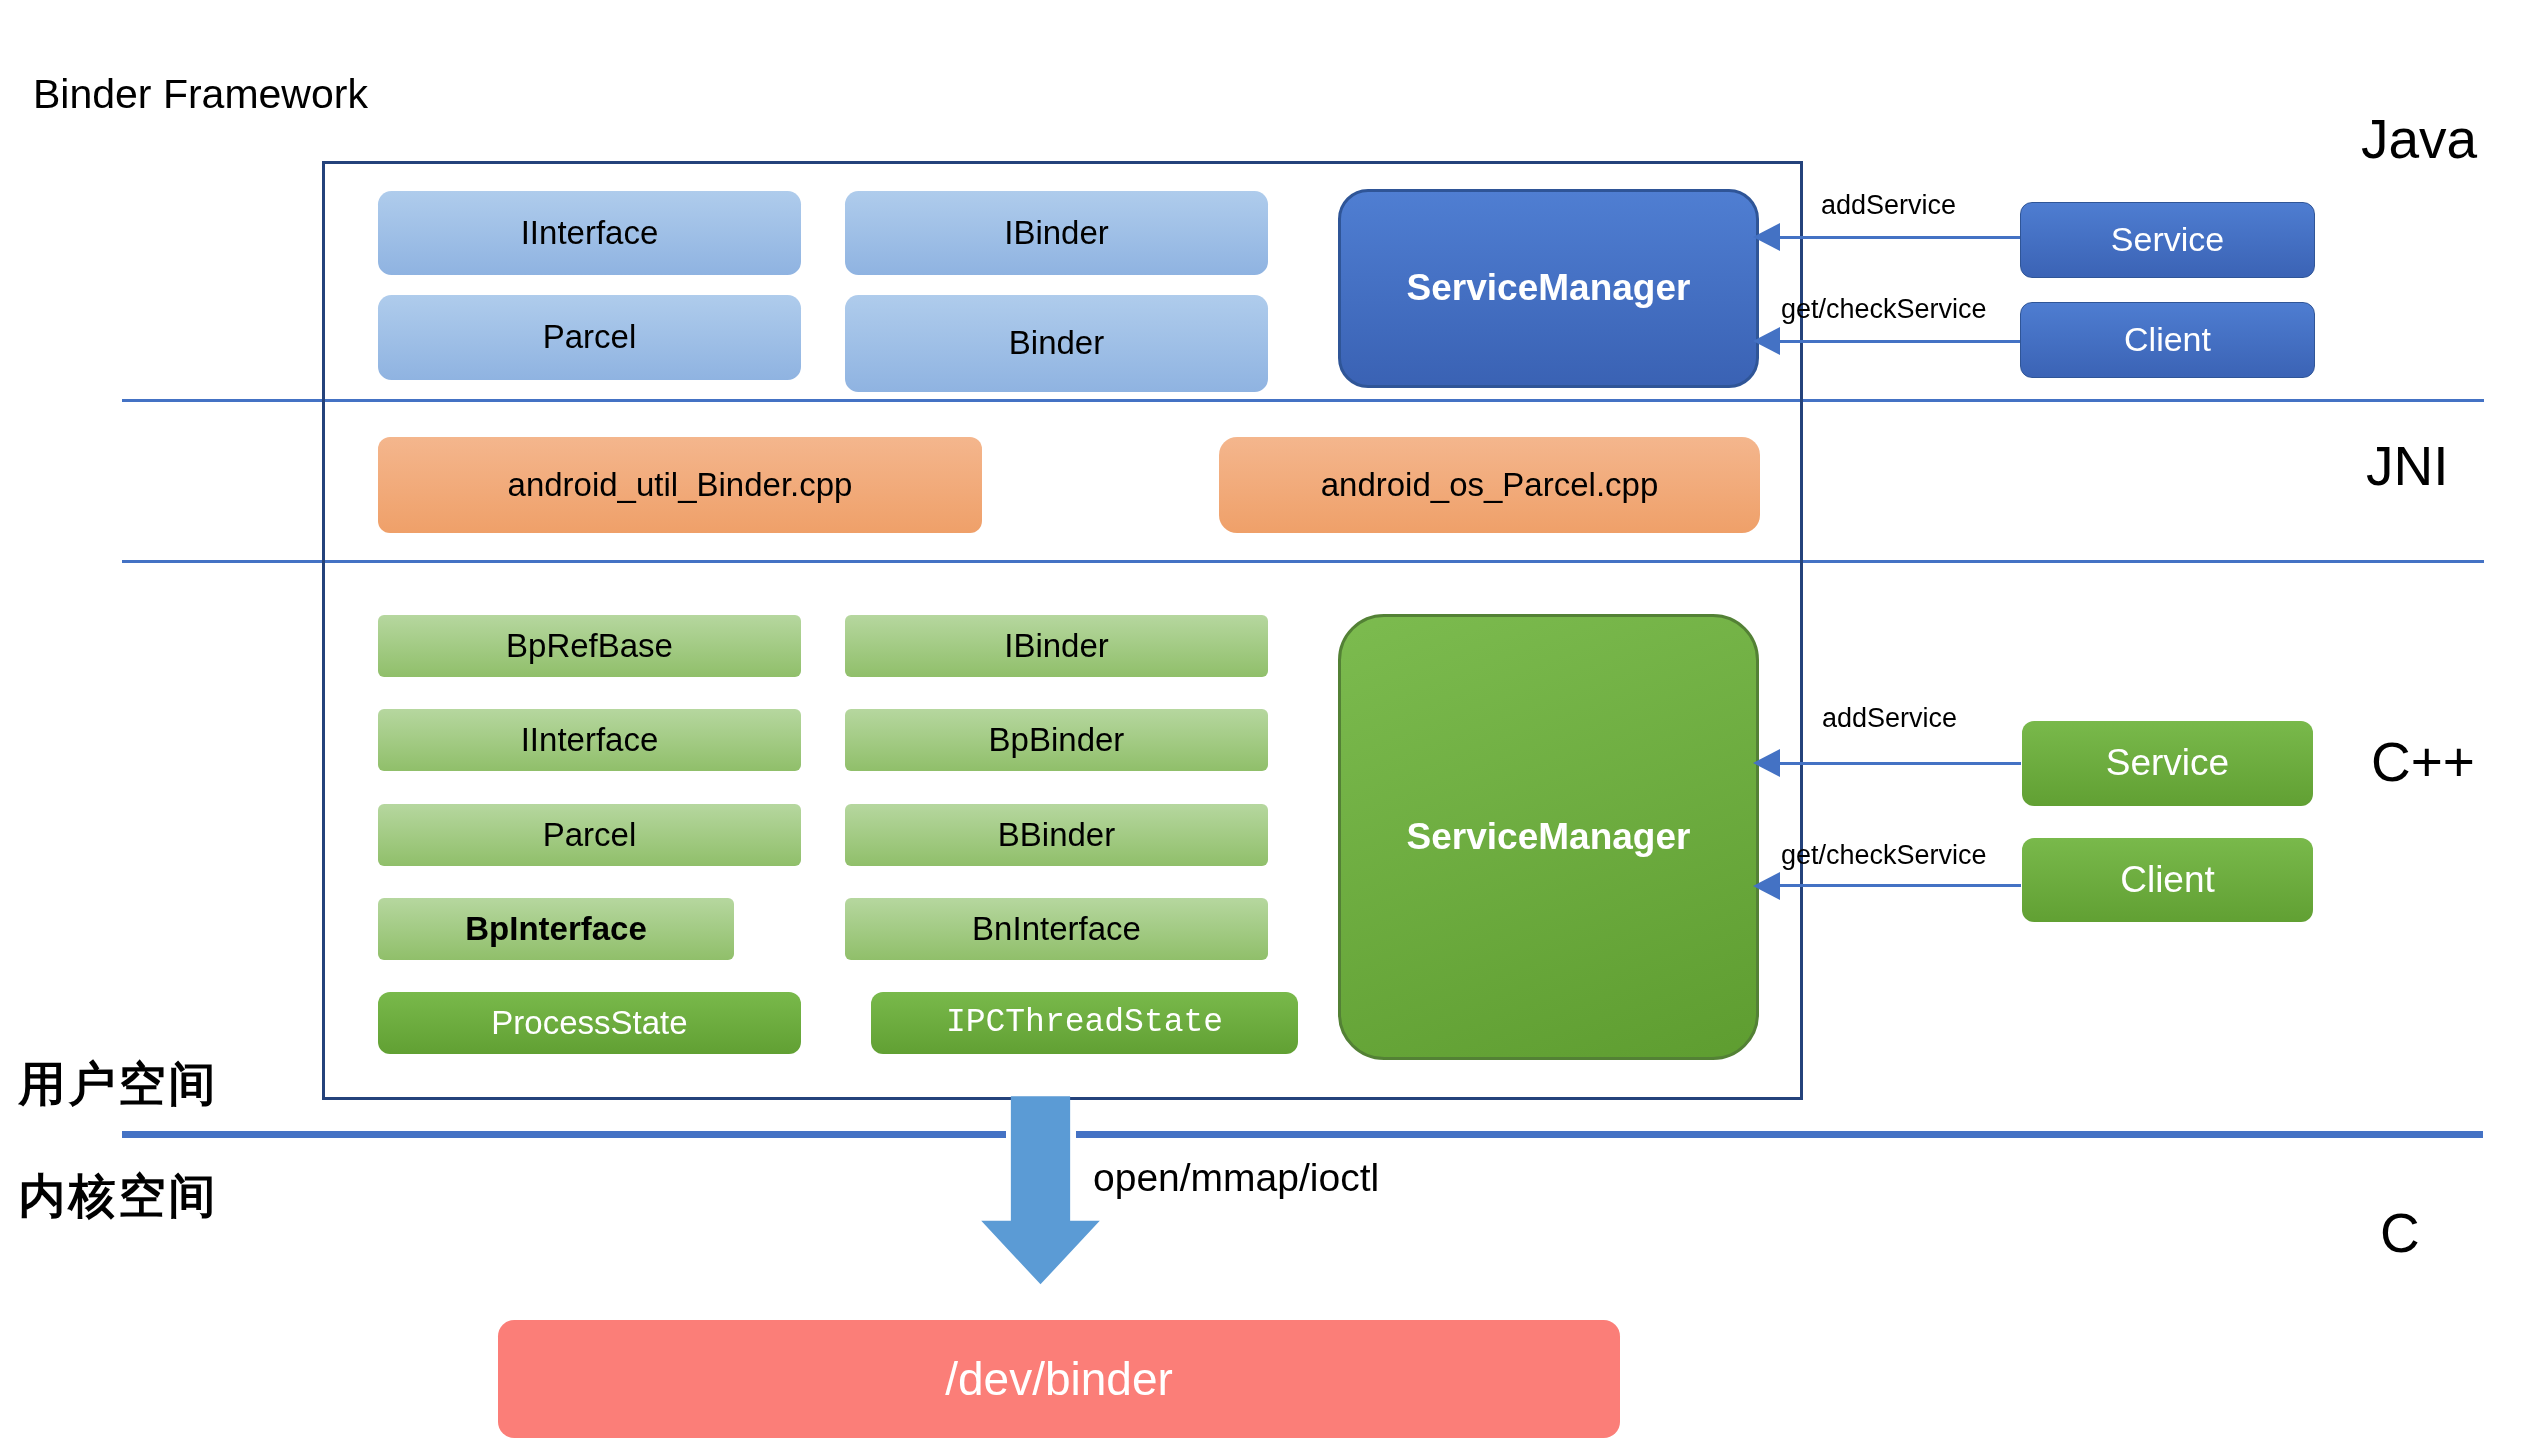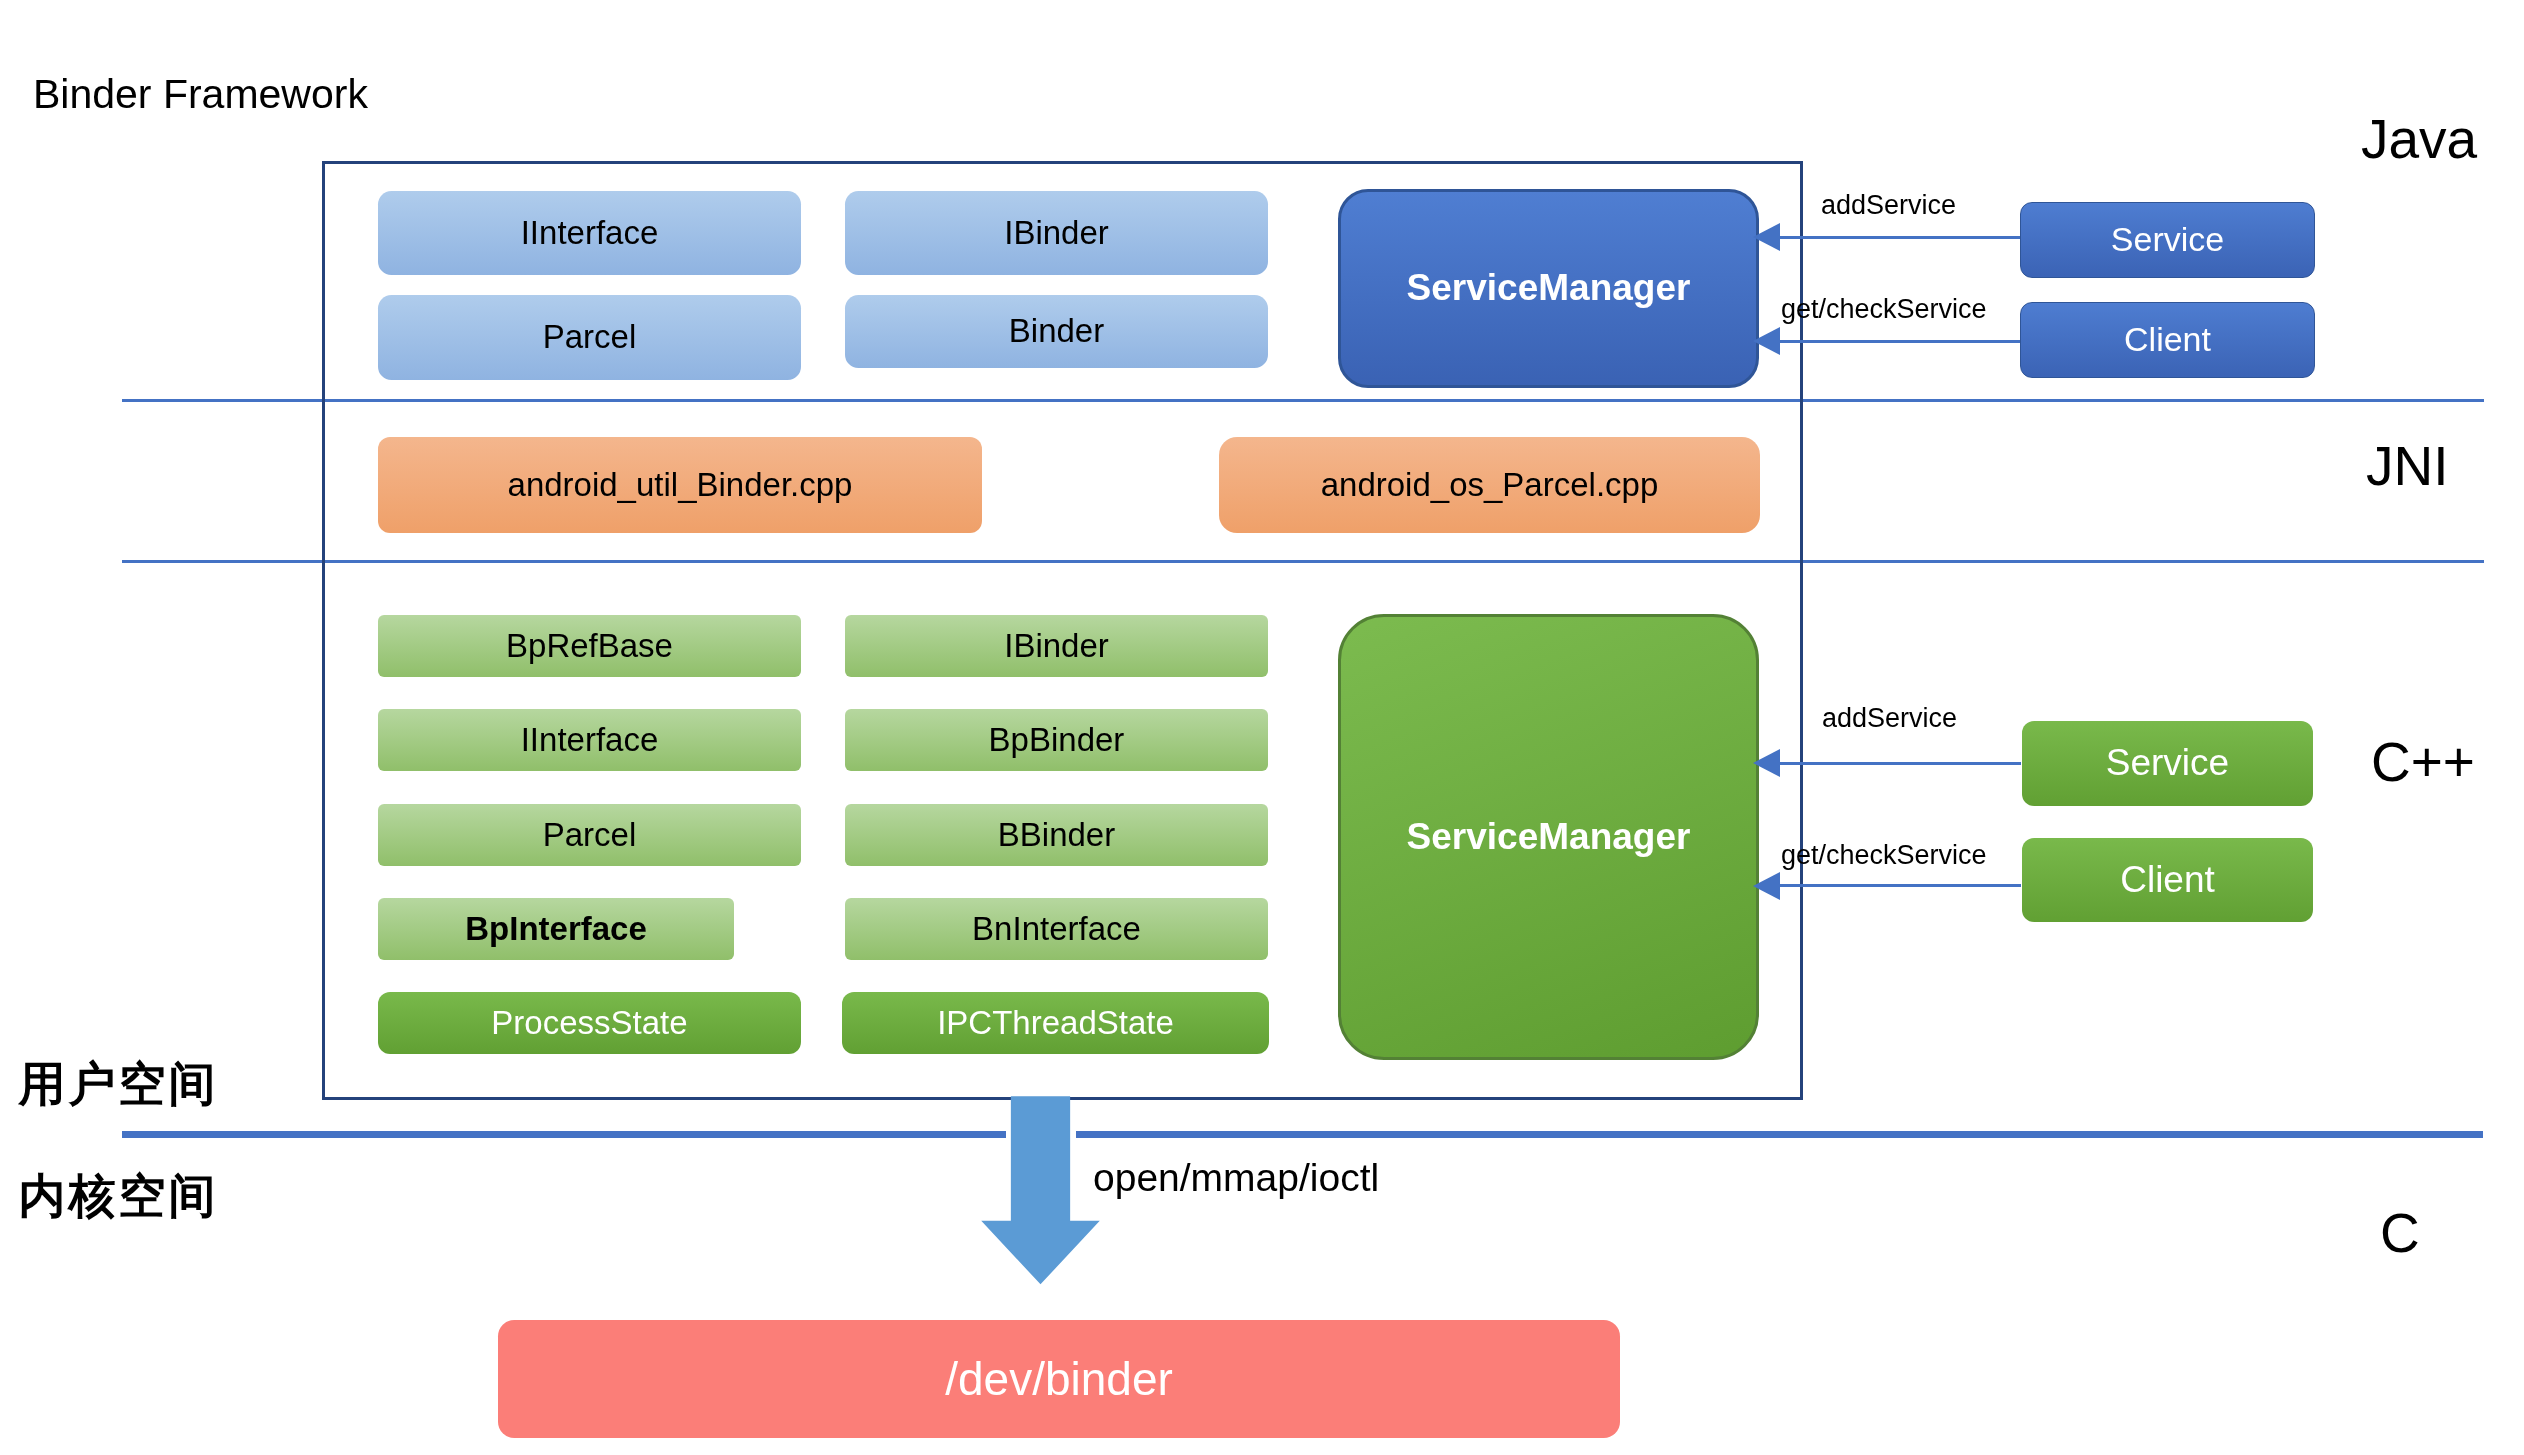--- a/index.html
+++ b/index.html
@@ -41,21 +41,21 @@
 <div class="hline" style="left:122px;top:399px;width:2362px;"></div>
 <div class="hline" style="left:122px;top:560px;width:2362px;"></div>
 <div class="thick" style="left:122px;top:1131px;width:884px;"></div>
 <div class="thick" style="left:1076px;top:1131px;width:1407px;"></div>
 
 <div class="container"></div>
 
 <div class="box lblue" style="left:378px;top:191px;width:423px;height:84px;">IInterface</div>
 <div class="box lblue" style="left:845px;top:191px;width:423px;height:84px;">IBinder</div>
 <div class="box lblue" style="left:378px;top:295px;width:423px;height:85px;">Parcel</div>
-<div class="box lblue" style="left:845px;top:295px;width:423px;height:73px;">Binder</div>
+<div class="box lblue" style="left:845px;top:295px;width:423px;height:97px;">Binder</div>
 
 <div class="box smblue" style="left:1338px;top:189px;width:415px;height:193px;">ServiceManager</div>
 
 <div class="box dblue" style="left:2020px;top:202px;width:293px;height:74px;">Service</div>
 <div class="box dblue" style="left:2020px;top:302px;width:293px;height:74px;">Client</div>
 
 <div class="alabel" style="left:1821px;top:190px;">addService</div>
 <div class="ahead" style="left:1753px;top:223px;"></div>
 <div class="aline" style="left:1778px;top:236px;width:242px;"></div>
 
@@ -68,21 +68,21 @@
 
 <div class="box lgreen" style="left:378px;top:615px;width:423px;height:62px;">BpRefBase</div>
 <div class="box lgreen" style="left:845px;top:615px;width:423px;height:62px;">IBinder</div>
 <div class="box lgreen" style="left:378px;top:709px;width:423px;height:62px;">IInterface</div>
 <div class="box lgreen" style="left:845px;top:709px;width:423px;height:62px;">BpBinder</div>
 <div class="box lgreen" style="left:378px;top:804px;width:423px;height:62px;">Parcel</div>
 <div class="box lgreen" style="left:845px;top:804px;width:423px;height:62px;">BBinder</div>
 <div class="box lgreen" style="left:378px;top:898px;width:356px;height:62px;font-weight:bold;">BpInterface</div>
 <div class="box lgreen" style="left:845px;top:898px;width:423px;height:62px;">BnInterface</div>
 <div class="box dgreen" style="left:378px;top:992px;width:423px;height:62px;">ProcessState</div>
-<div class="box dgreen" style="left:842px;top:992px;width:427px;height:62px;">IPCThreadState</div>
+<div class="box dgreen" style="left:871px;top:992px;width:427px;height:62px;font-family:Liberation Mono, monospace;">IPCThreadState</div>
 
 <div class="box smgreen" style="left:1338px;top:614px;width:415px;height:440px;">ServiceManager</div>
 
 <div class="box dgreen" style="left:2022px;top:721px;width:291px;height:85px;font-size:37px;">Service</div>
 <div class="box dgreen" style="left:2022px;top:838px;width:291px;height:84px;font-size:37px;">Client</div>
 
 <div class="alabel" style="left:1822px;top:703px;">addService</div>
 <div class="ahead" style="left:1753px;top:749px;"></div>
 <div class="aline" style="left:1778px;top:762px;width:243px;"></div>
 

